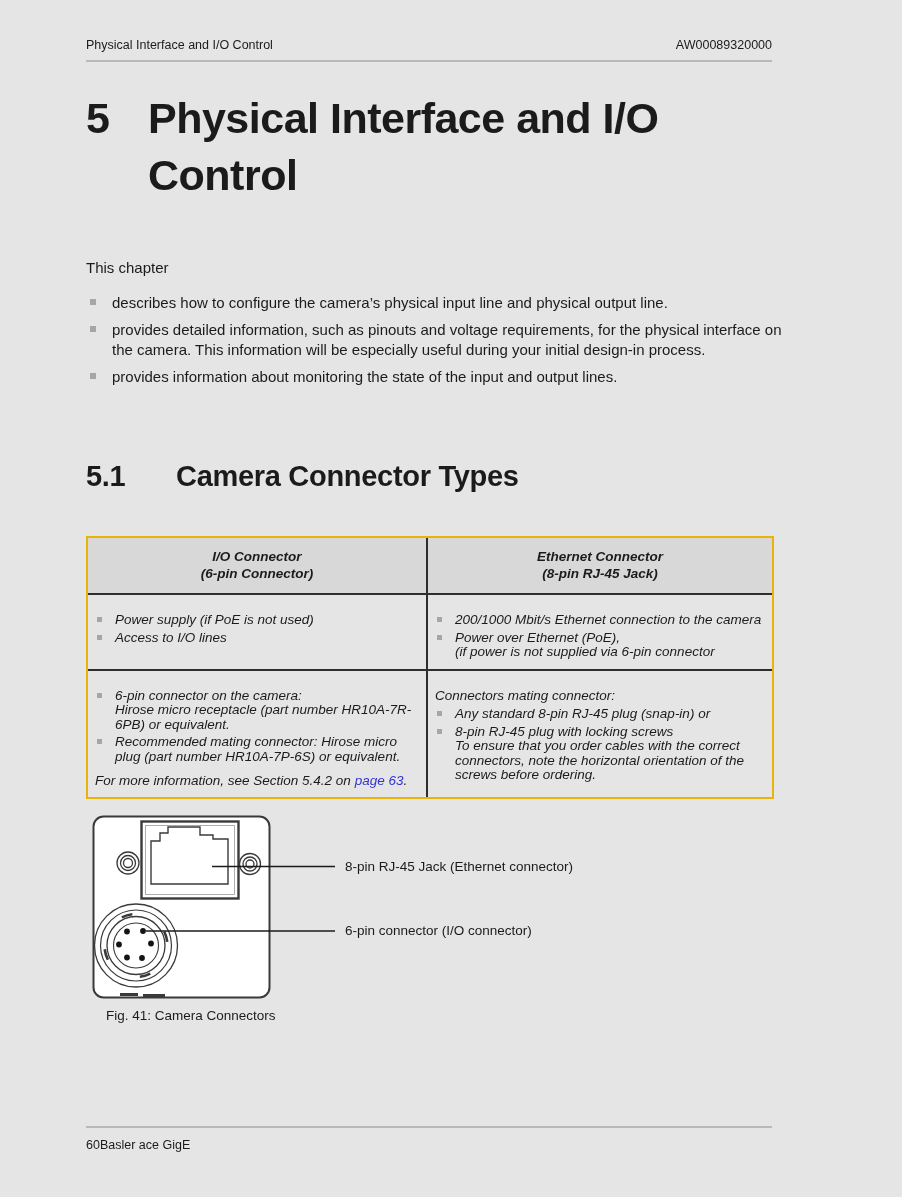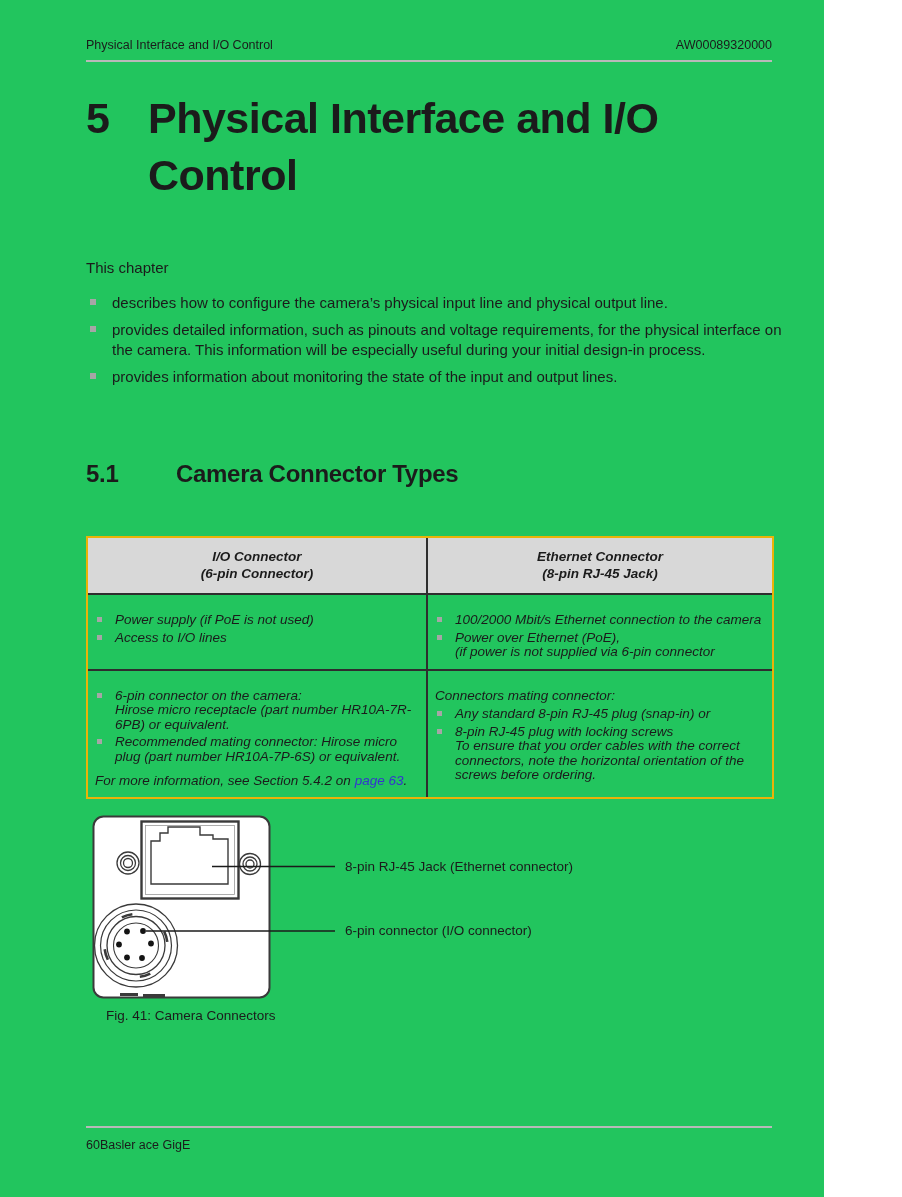--- a/index.html
+++ b/index.html
@@ -1,17 +1,17 @@
 <!DOCTYPE html>
 <html><head>
 <meta charset="utf-8">
 <style>
   html,body { margin:0; padding:0; background:#ffffff; }
   .page {
-    position:relative; width:824px; height:1197px; background:#22c55e;
+    position:relative; width:902px; height:1197px; background:#e5e5e5;
     color:#1b1b1b; font-family:"Liberation Sans", sans-serif; overflow:hidden;
   }
   
   .run-head { position:absolute; left:86px; top:38px; width:686px;
     display:flex; justify-content:space-between; font-size:12.5px; }
   .head-rule { position:absolute; left:86px; top:60px; width:686px; height:2px; background:#b9b9b9; }
   .foot-rule { position:absolute; left:86px; top:1126px; width:686px; height:2px; background:#b9b9b9; }
   .run-foot { position:absolute; left:86px; top:1138px; width:686px;
     display:flex; justify-content:flex-start; font-size:12.5px; }
 
@@ -23,21 +23,21 @@
 
   
   .intro { position:absolute; left:86px; top:258px; width:700px; font-size:15px; line-height:20px; }
   .intro .lead { margin:0 0 15px 0; }
   ul.blist { list-style:none; margin:0; padding:0; }
   ul.blist > li { position:relative; padding-left:26px; margin:0 0 7px 0; }
   ul.blist > li > .sq { position:absolute; left:4px; top:6px; width:6px; height:6px; background:#a6a6a6; }
 
   
   .section { position:absolute; left:86px; top:460px; display:flex;
-    font-size:24px; font-weight:bold; letter-spacing:-0.3px; }
+    font-size:29px; font-weight:bold; letter-spacing:-0.3px; }
   .section .num { width:90px; flex:0 0 90px; }
 
   
   .conn-table { position:absolute; left:86px; top:536px; width:684px;
     border:2px solid #eab308; display:grid; grid-template-columns:340px 1fr;
     font-size:13.5px; line-height:14.5px;font-style:italic; }
   .cell { padding:18px 3px 6px 7px; }
   .cell.cL { border-right:2px solid #2e2e2e; }
   .cell.hdr { background:#d8d8d8; text-align:center; font-weight:bold;
     padding:10px 4px 11px 4px; line-height:17px; border-bottom:2px solid #2e2e2e; }
@@ -115,21 +115,21 @@
         <li>
           <span class="sq"></span>
           <span class="ln">Access to I/O lines</span>
         </li>
       </ul>
     </div>
     <div class="cell r1">
       <ul class="blist">
         <li>
           <span class="sq"></span>
-          <span class="ln">100/2000 Mbit/s Ethernet connection to the camera</span>
+          <span class="ln">200/1000 Mbit/s Ethernet connection to the camera</span>
         </li>
         <li>
           <span class="sq"></span>
           <span class="ln">Power over Ethernet (PoE),</span>
           <span class="ln">(if power is not supplied via 6-pin connector</span>
         </li>
       </ul>
     </div>
 
     <div class="cell cL">

